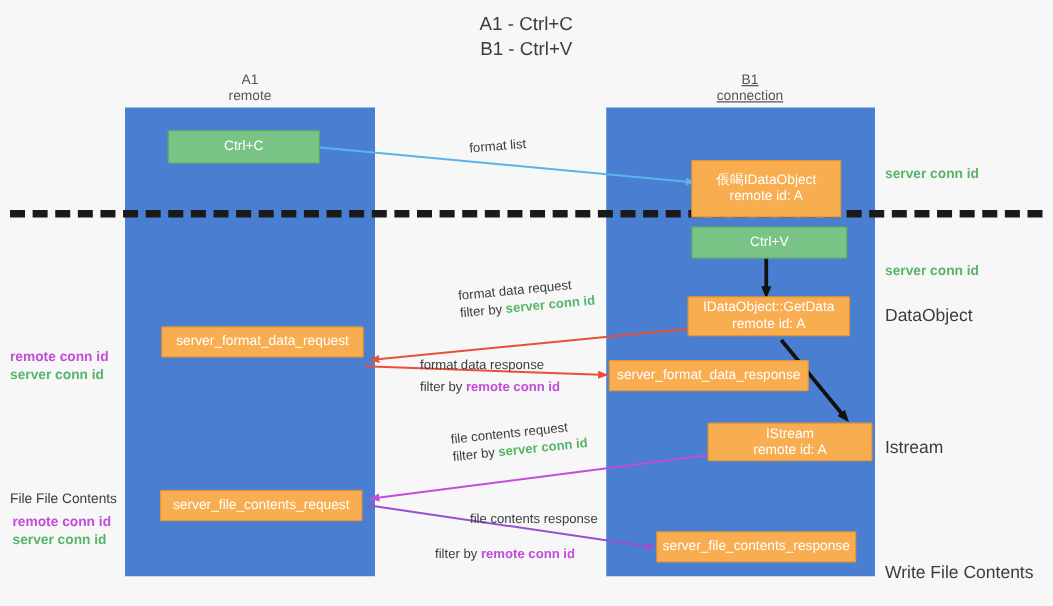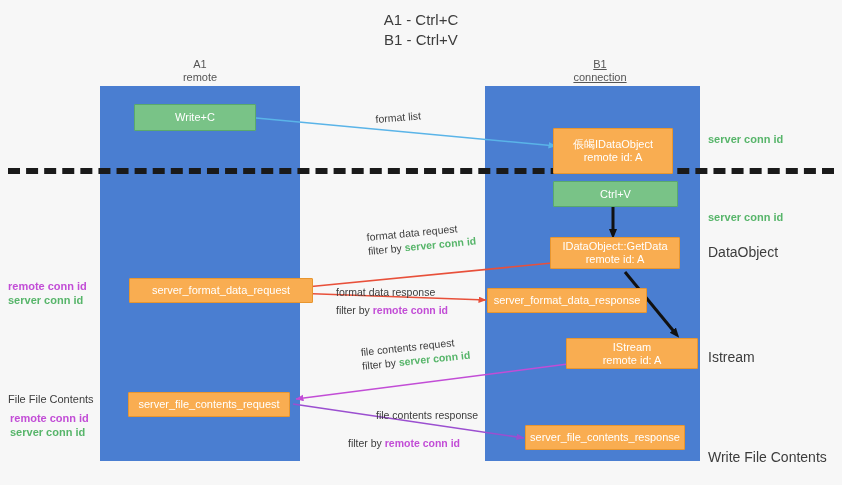--- a/index.html
+++ b/index.html
@@ -146,31 +146,31 @@
 
     <path d="M292,293 L486,300" stroke="#e8503a" stroke-width="1.6" fill="none" marker-end="url(#ah-red)"></path>
 
     <path d="M568,364 L296,399" stroke="#c24dd6" stroke-width="1.6" fill="none" marker-end="url(#ah-magenta)"></path>
 
     <path d="M293,404 L524,438" stroke="#9b4fd0" stroke-width="1.6" fill="none" marker-end="url(#ah-purple)"></path>
   </svg>
 
   <div id="divider"></div>
 
-  <div class="node green" style="left:134px; top:104px; width:122px; height:27px;">Write+C</div>
+  <div class="node green" style="left:134px; top:104px; width:122px; height:27px;">Ctrl+C</div>
 
   <div class="node orange" style="left:553px; top:128px; width:120px; height:46px;">倀㿣IDataObject
 remote id: A</div>
 
   <div class="node green" style="left:553px; top:181px; width:125px; height:26px;">Ctrl+V</div>
 
   <div class="node orange" style="left:550px; top:237px; width:130px; height:32px;">IDataObject::GetData
 remote id: A</div>
 
-  <div class="node orange" style="left:129px; top:278px; width:184px; height:25px;">server_format_data_request</div>
+  <div class="node orange" style="left:129px; top:261px; width:162px; height:25px;">server_format_data_request</div>
 
   <div class="node orange" style="left:487px; top:288px; width:160px; height:25px;">server_format_data_response</div>
 
   <div class="node orange" style="left:566px; top:338px; width:132px; height:31px;">IStream
 remote id: A</div>
 
   <div class="node orange" style="left:128px; top:392px; width:162px; height:25px;">server_file_contents_request</div>
 
   <div class="node orange" style="left:525px; top:425px; width:160px; height:25px;">server_file_contents_response</div>
 

